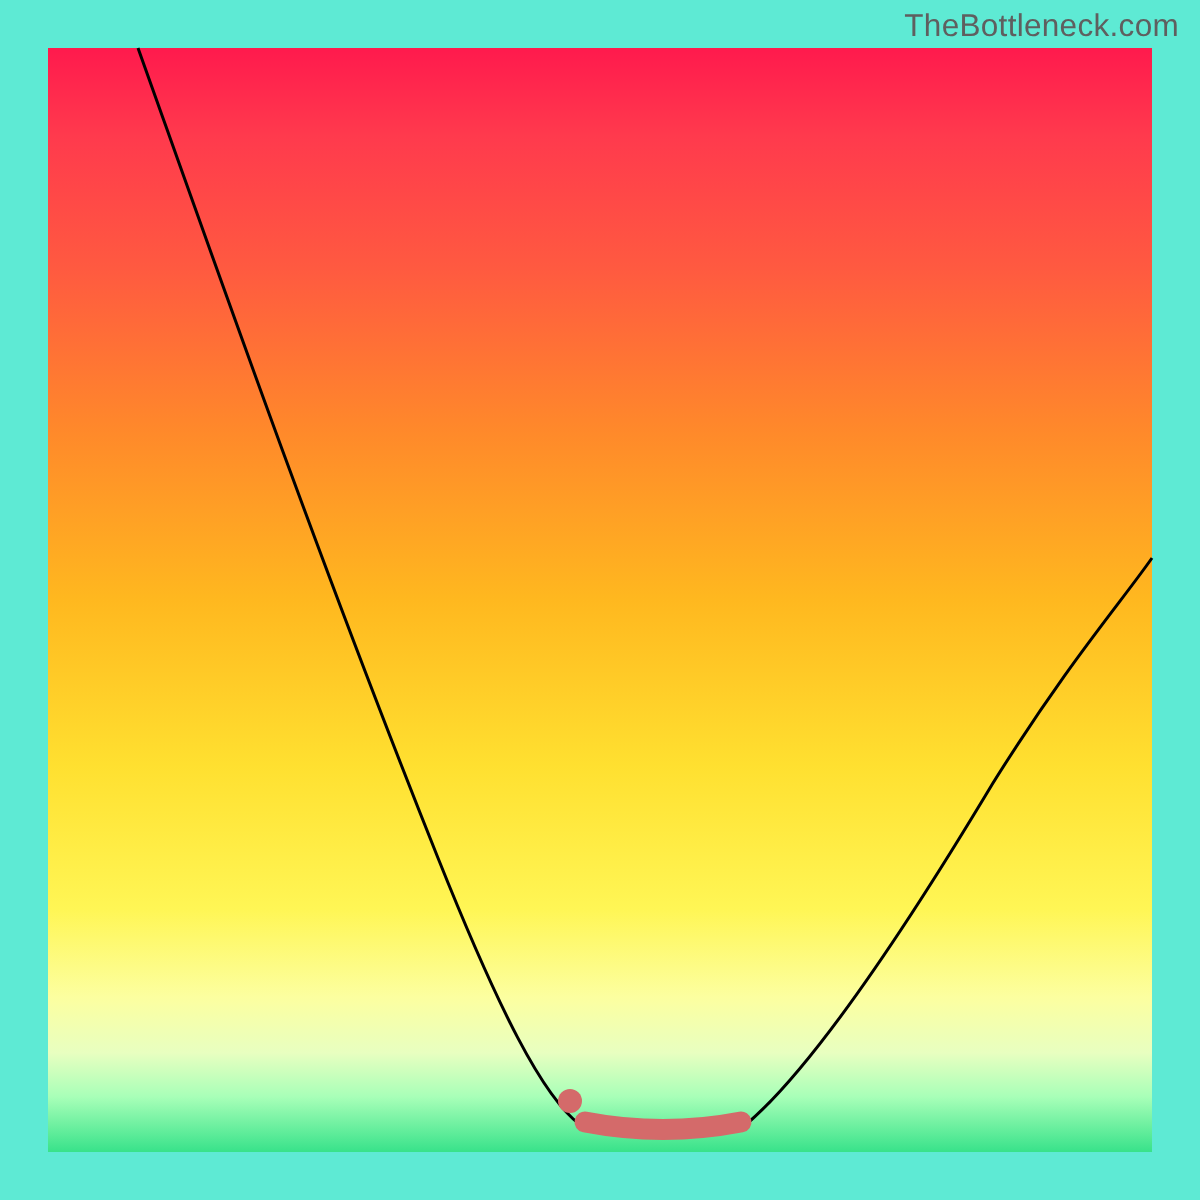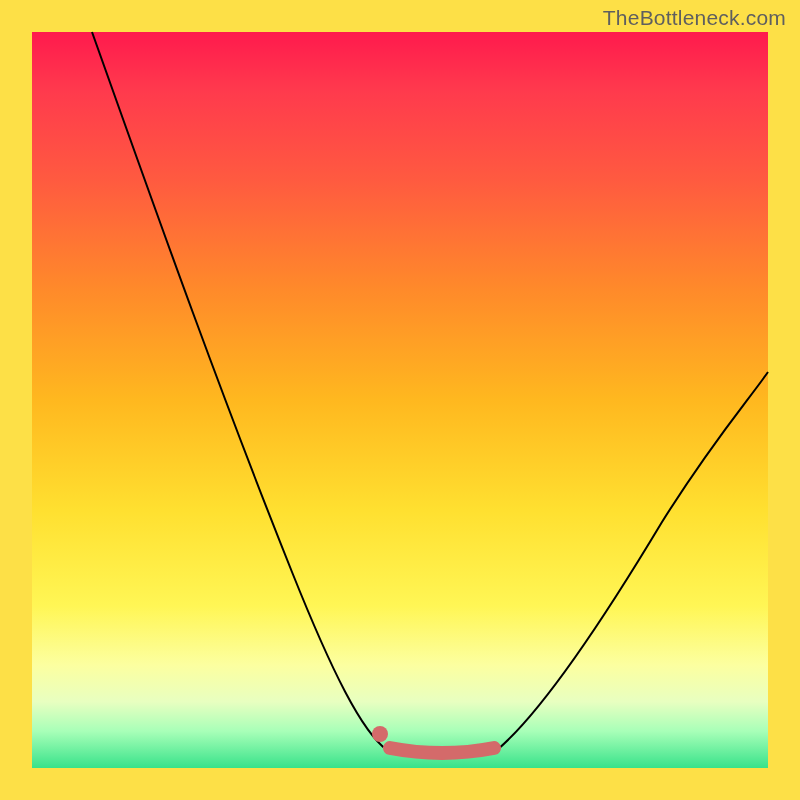--- a/index.html
+++ b/index.html
@@ -10,21 +10,21 @@
     background: #000;
     overflow: hidden;
     font-family: Arial, Helvetica, sans-serif;
   }
   .frame {
     position: absolute;
     left: 0;
     top: 0;
     width: 800px;
     height: 800px;
-    background: #fde047;
+    background: #5eead4;
   }
   .plot {
     position: absolute;
     left: 32px;
     top: 32px;
     width: 736px;
     height: 736px;
     
     background: linear-gradient(to bottom,
       #ff1a4d 0%,

